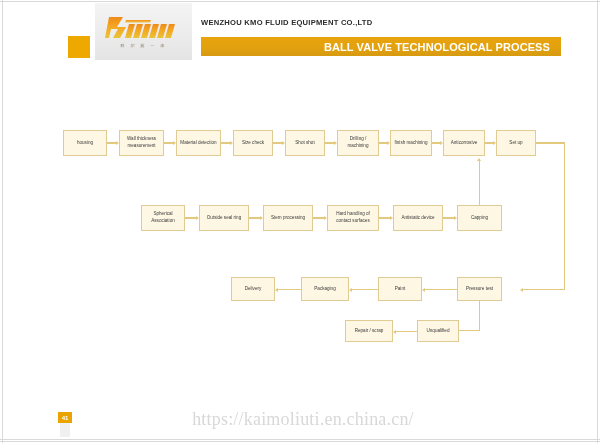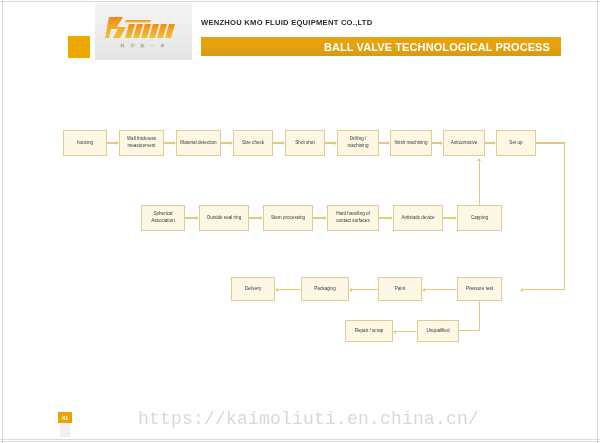--- a/index.html
+++ b/index.html
@@ -178,21 +178,21 @@
   }
   #watermark {
     position: absolute;
     left: 138px; top: 409px;
     width: 330px;
     text-align: center;
     font-size: 18px;
     color: #d8d8d8;
     letter-spacing: 0.2px;
     white-space: nowrap;
-    font-family: Liberation Mono, monospace;
+    font-family: Liberation Serif, serif;
   }
 </style>
 </head>
 <body>
 
 <div id="page">
 
   <div class="edge-line" id="edge-left"></div>
   <div class="edge-line" id="edge-right"></div>
   <div class="edge-line" id="edge-top"></div>

